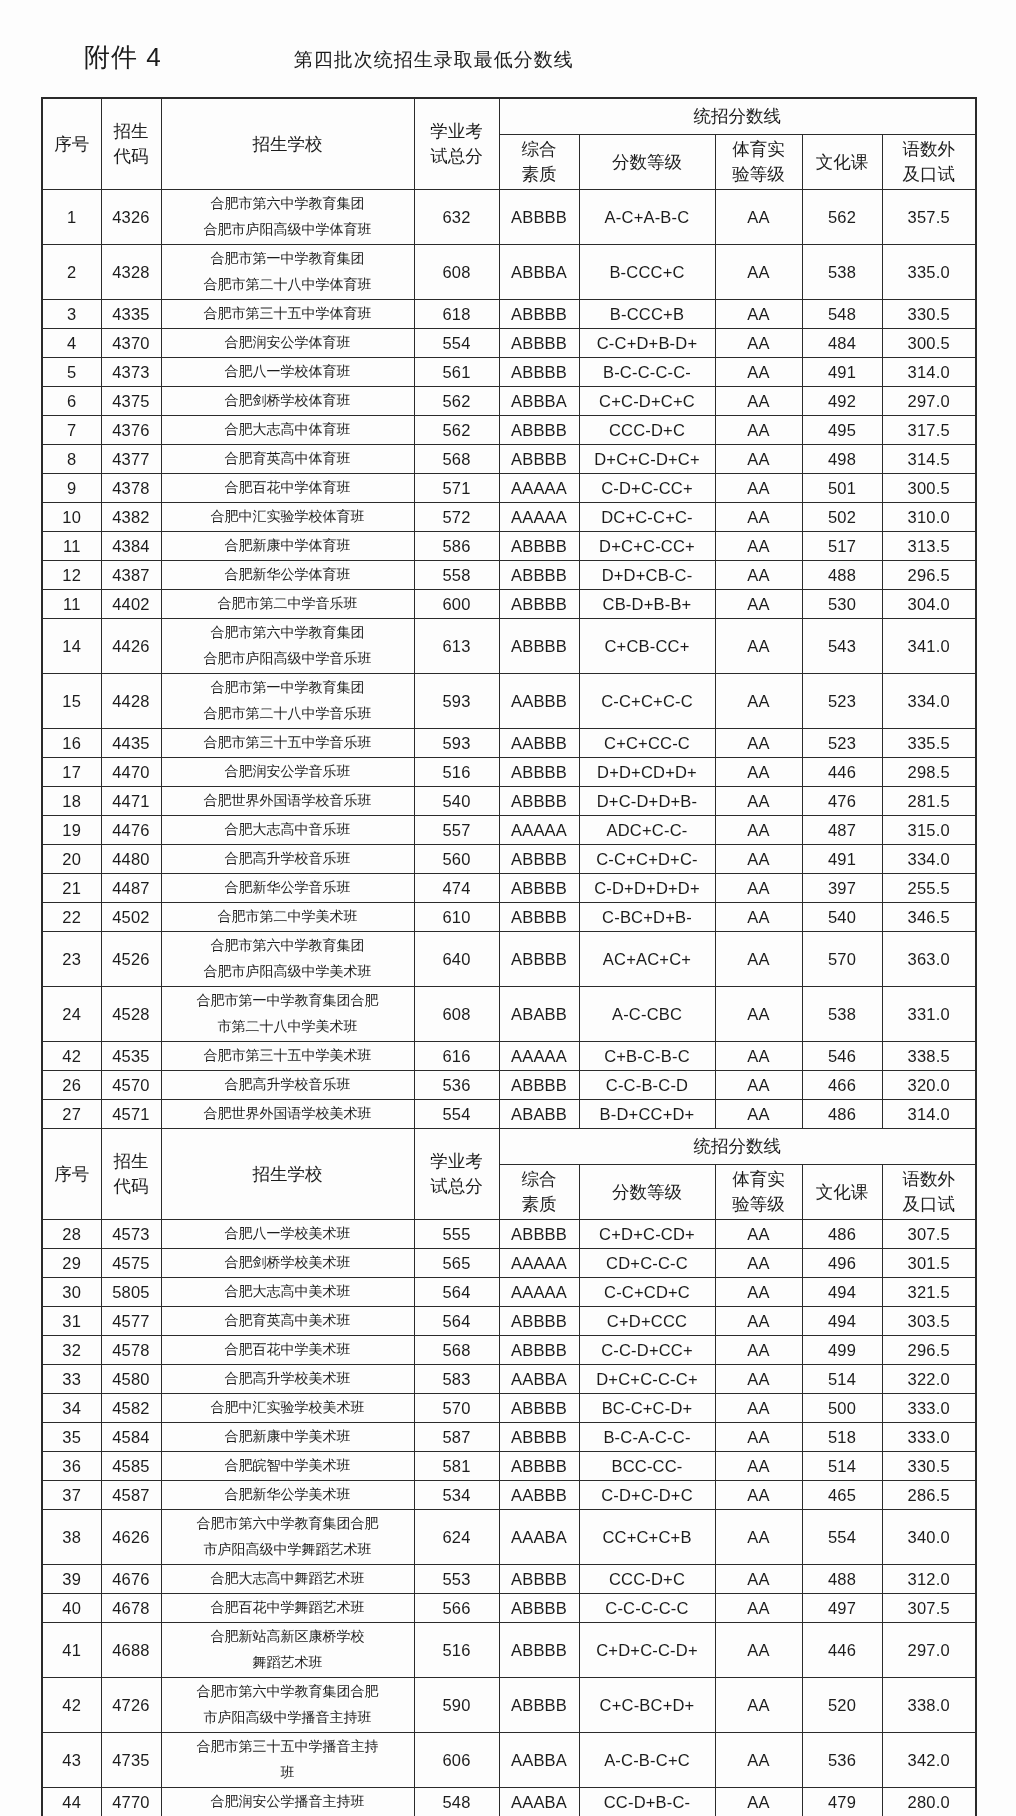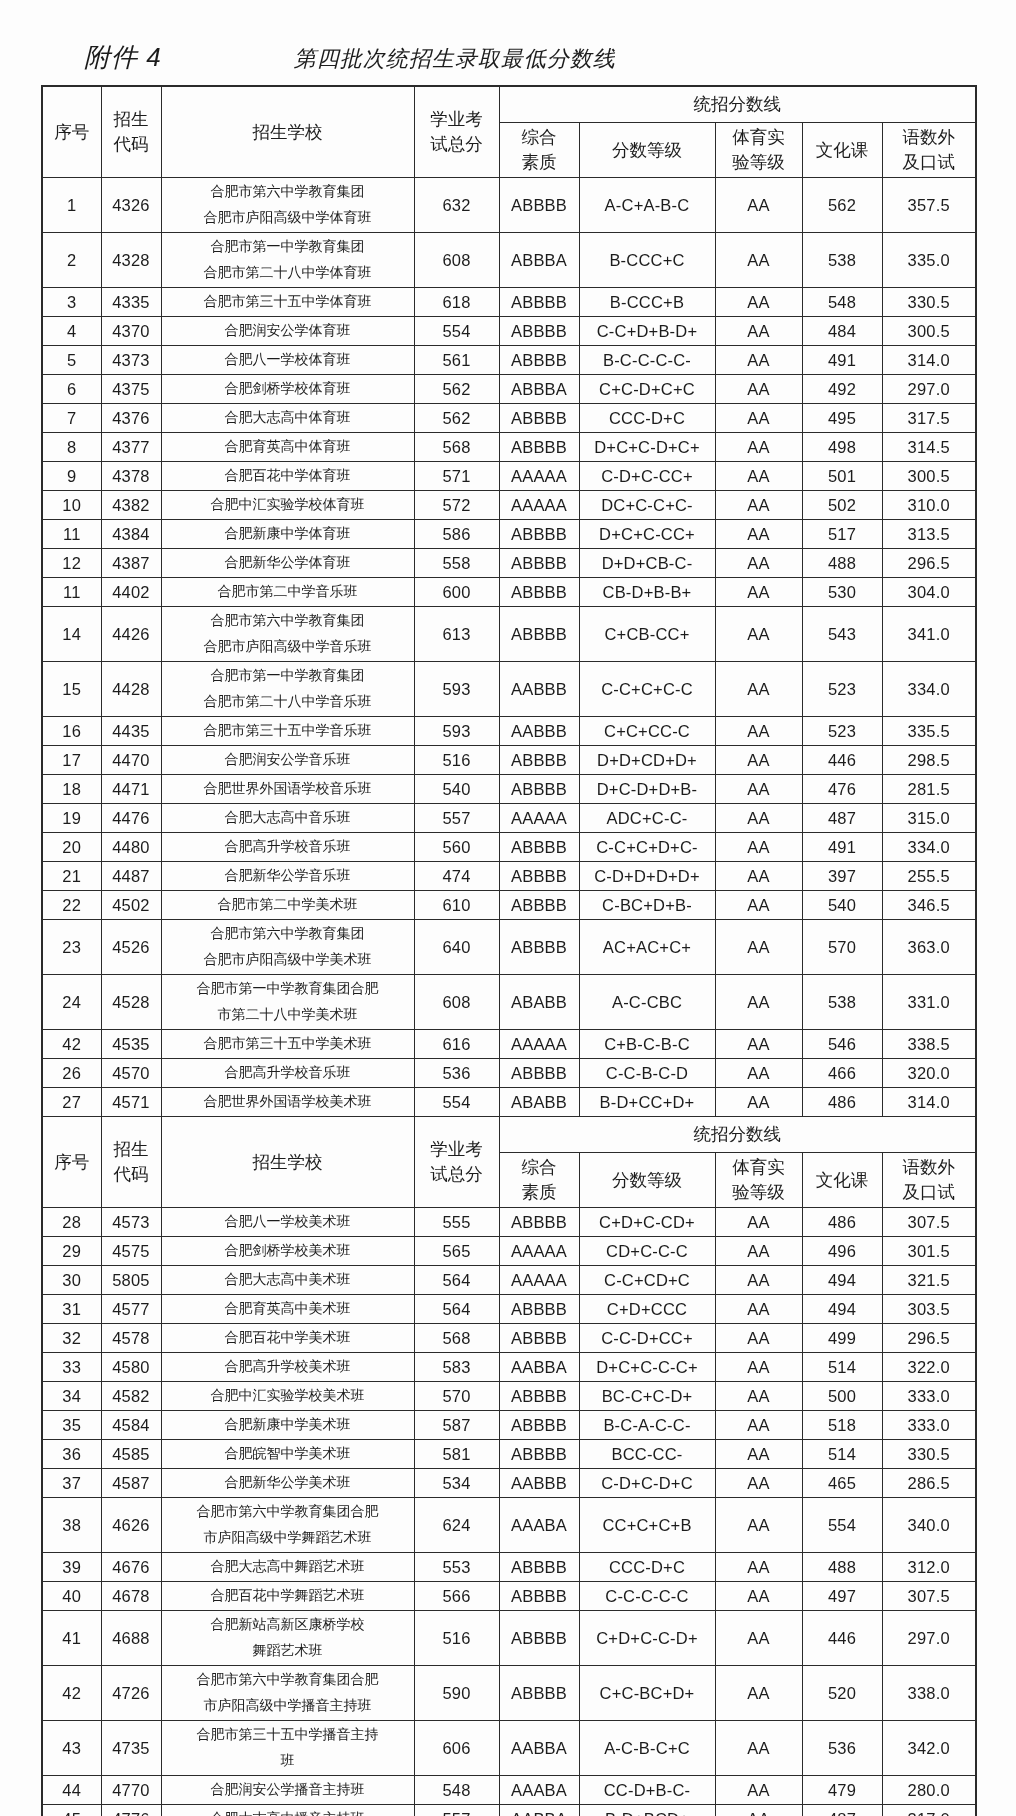--- a/index.html
+++ b/index.html
@@ -4,32 +4,31 @@
 <style>
   html,body{margin:0;padding:0;}
   body{background:#e8e8e8;}
   .page{
     width:1016px;height:1816px;background:#fdfdfd;margin:0 auto;
     overflow:hidden;color:#1c1c1c;position:relative;
     font-family:"Liberation Serif","DejaVu Serif",serif;
   }
   .title-row{
     display:flex;align-items:baseline;
-    padding:40px 0 10px 0;
-    font-style:italic;
+    padding:40px 0 22px 0;
   }
   .attachment-label{
     margin-left:84px;
     font-family:"Liberation Sans","DejaVu Sans",sans-serif;
     font-size:26px;font-weight:500;letter-spacing:1px;white-space:nowrap;
   }
   .main-title{
     margin-left:132px;
     font-family:"Liberation Sans","DejaVu Sans",sans-serif;
-    font-size:22px;font-weight:500;letter-spacing:1px;white-space:nowrap;
+    font-size:19px;font-weight:500;letter-spacing:1px;white-space:nowrap;
   }
   table.scores{
     margin:0 41px;width:934px;
     border-collapse:collapse;table-layout:fixed;
     border:2px solid #2b2b2b;
   }
   table.scores th, table.scores td{
     border:1px solid #2b2b2b;
     text-align:center;vertical-align:middle;
     padding:1px 2px;

